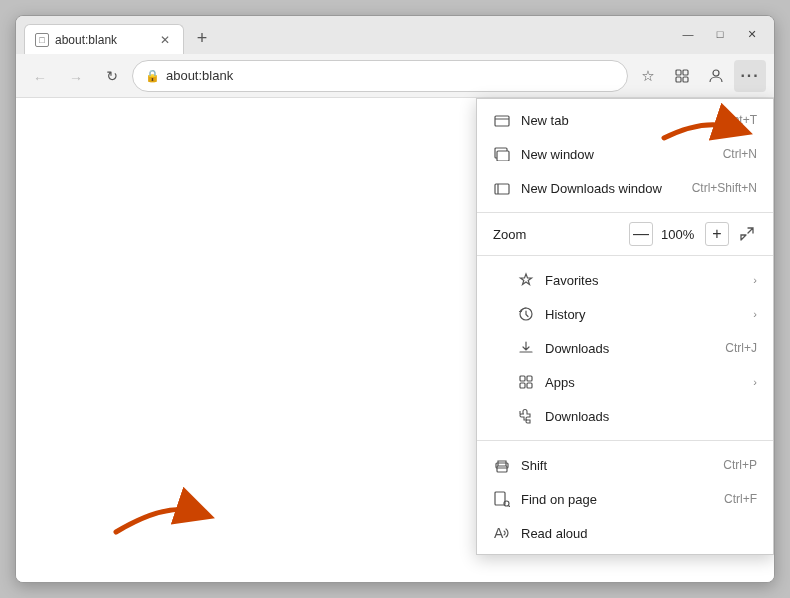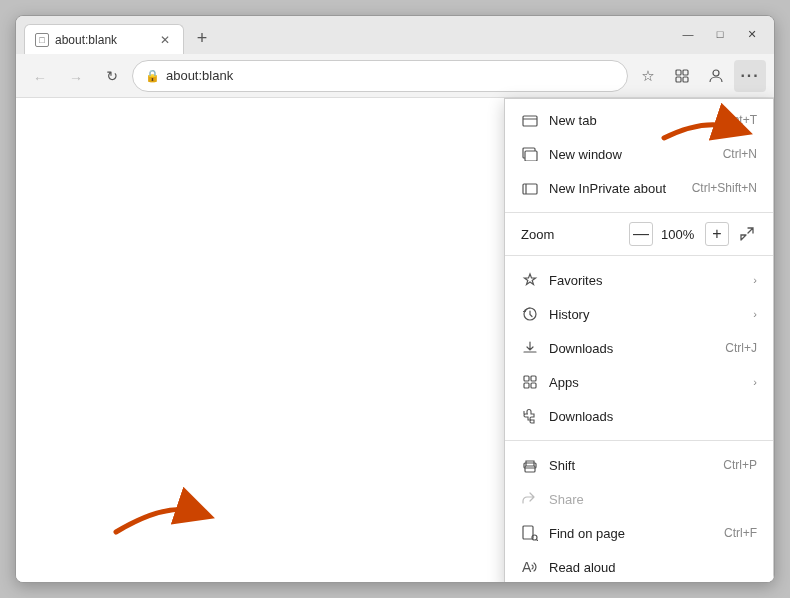--- a/index.html
+++ b/index.html
@@ -183,21 +183,21 @@
       flex: 1;
       background: #fff;
       position: relative;
     }
 
     
     .dropdown-menu {
       position: absolute;
       top: 0;
       right: 0;
-      width: 270px;
+      width: 298px;
       background: #fff;
       border: 1px solid #ccc;
       box-shadow: 0 4px 16px rgba(0,0,0,0.2);
       z-index: 100;
     }
 
     .menu-item {
       display: flex;
       align-items: center;
       padding: 7px 16px;
@@ -366,42 +366,42 @@
           <span class="menu-shortcut">Ctrl+N</span>
         </div>
 
         <div class="menu-item">
           <div class="menu-icon">
             <svg width="16" height="14" viewBox="0 0 16 14">
                 <rect x="1" y="3" width="14" height="10" rx="1" fill="none" stroke="#555" stroke-width="1.2"></rect>
                 <line x1="4" y1="3" x2="4" y2="13" stroke="#555" stroke-width="1.2"></line>
               </svg>
           </div>
-          <span class="menu-label">New InPrivate about</span>
+          <span class="menu-label">New Downloads window</span>
           <span class="menu-shortcut">Ctrl+Shift+N</span>
         </div>
       </div>
 
       <div class="menu-divider"></div>
 
       <div class="zoom-row">
         <span class="zoom-label">Zoom</span>
         <div class="zoom-btn">—</div>
         <span class="zoom-value">100%</span>
         <div class="zoom-btn">+</div>
         <div class="zoom-expand">
           <svg width="14" height="14" viewBox="0 0 14 14">
               <path d="M8 1h5v5M6 8H1v5M13 1l-5 5M1 13l5-5" stroke="#555" stroke-width="1.3" fill="none" stroke-linecap="round"></path>
             </svg>
         </div>
       </div>
 
       <div class="menu-divider"></div>
 
-      <div style="padding:4px 0;">
+      <div style="padding:4px 0;margin-left:24px;">
         <div class="menu-item">
           <div class="menu-icon">
             <svg width="16" height="16" viewBox="0 0 16 16">
                 <path d="M8 2l1.5 4h4l-3.3 2.4 1.3 4L8 10l-3.5 2.4 1.3-4L2.5 6h4z" fill="none" stroke="#555" stroke-width="1.2"></path>
               </svg>
           </div>
           <span class="menu-label">Favorites</span>
           <span class="menu-arrow">›</span>
         </div>
 
@@ -460,28 +460,20 @@
             <svg width="16" height="16" viewBox="0 0 16 16">
                 <rect x="3" y="9" width="10" height="6" rx="1" fill="none" stroke="#555" stroke-width="1.2"></rect>
                 <path d="M4 9V4h8v5" fill="none" stroke="#555" stroke-width="1.2"></path>
                 <rect x="2" y="6" width="12" height="5" rx="1" fill="none" stroke="#555" stroke-width="1.2"></rect>
               </svg>
           </div>
           <span class="menu-label">Shift</span>
           <span class="menu-shortcut">Ctrl+P</span>
         </div>
 
-        <div class="menu-item disabled">
-          <div class="menu-icon">
-            <svg width="16" height="16" viewBox="0 0 16 16">
-                <path d="M8 2l4 4-4 4M12 6H5a4 4 0 0 0-4 4v2" fill="none" stroke="#bbb" stroke-width="1.2" stroke-linecap="round" stroke-linejoin="round"></path>
-              </svg>
-          </div>
-          <span class="menu-label">Share</span>
-        </div>
 
         <div class="menu-item">
           <div class="menu-icon">
             <svg width="16" height="16" viewBox="0 0 16 16">
                 <rect x="1" y="1" width="10" height="13" rx="1" fill="none" stroke="#555" stroke-width="1.2"></rect>
                 <circle cx="12.5" cy="12.5" r="2.5" fill="none" stroke="#555" stroke-width="1.2"></circle>
                 <line x1="14.5" y1="14.5" x2="16" y2="16" stroke="#555" stroke-width="1.2"></line>
               </svg>
           </div>
           <span class="menu-label">Find on page</span>

